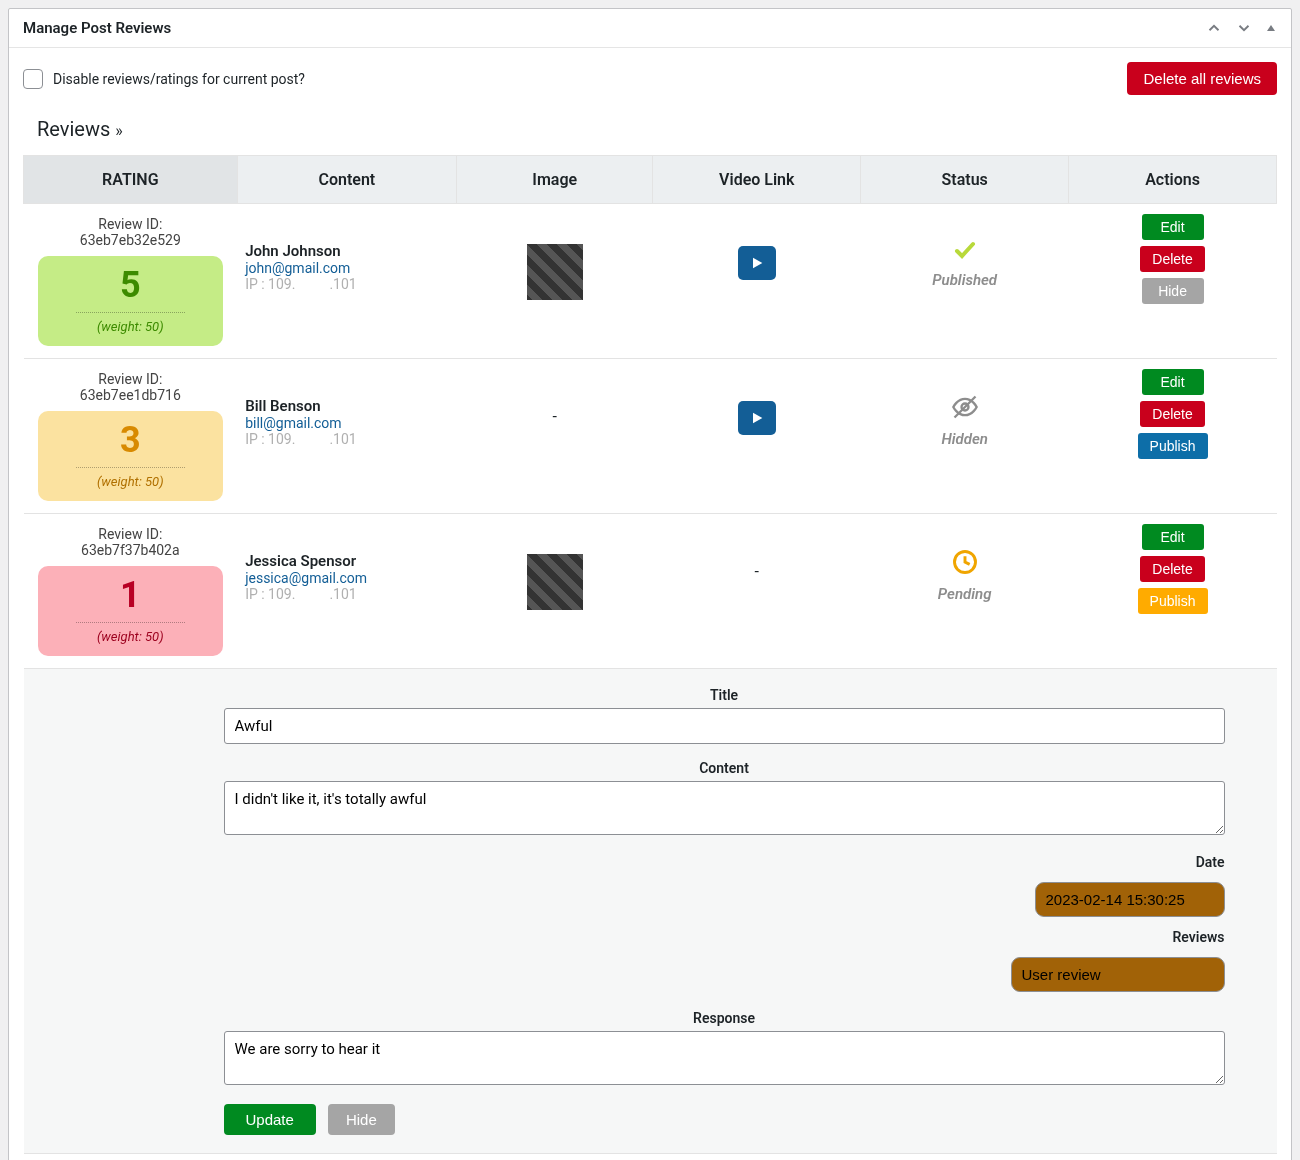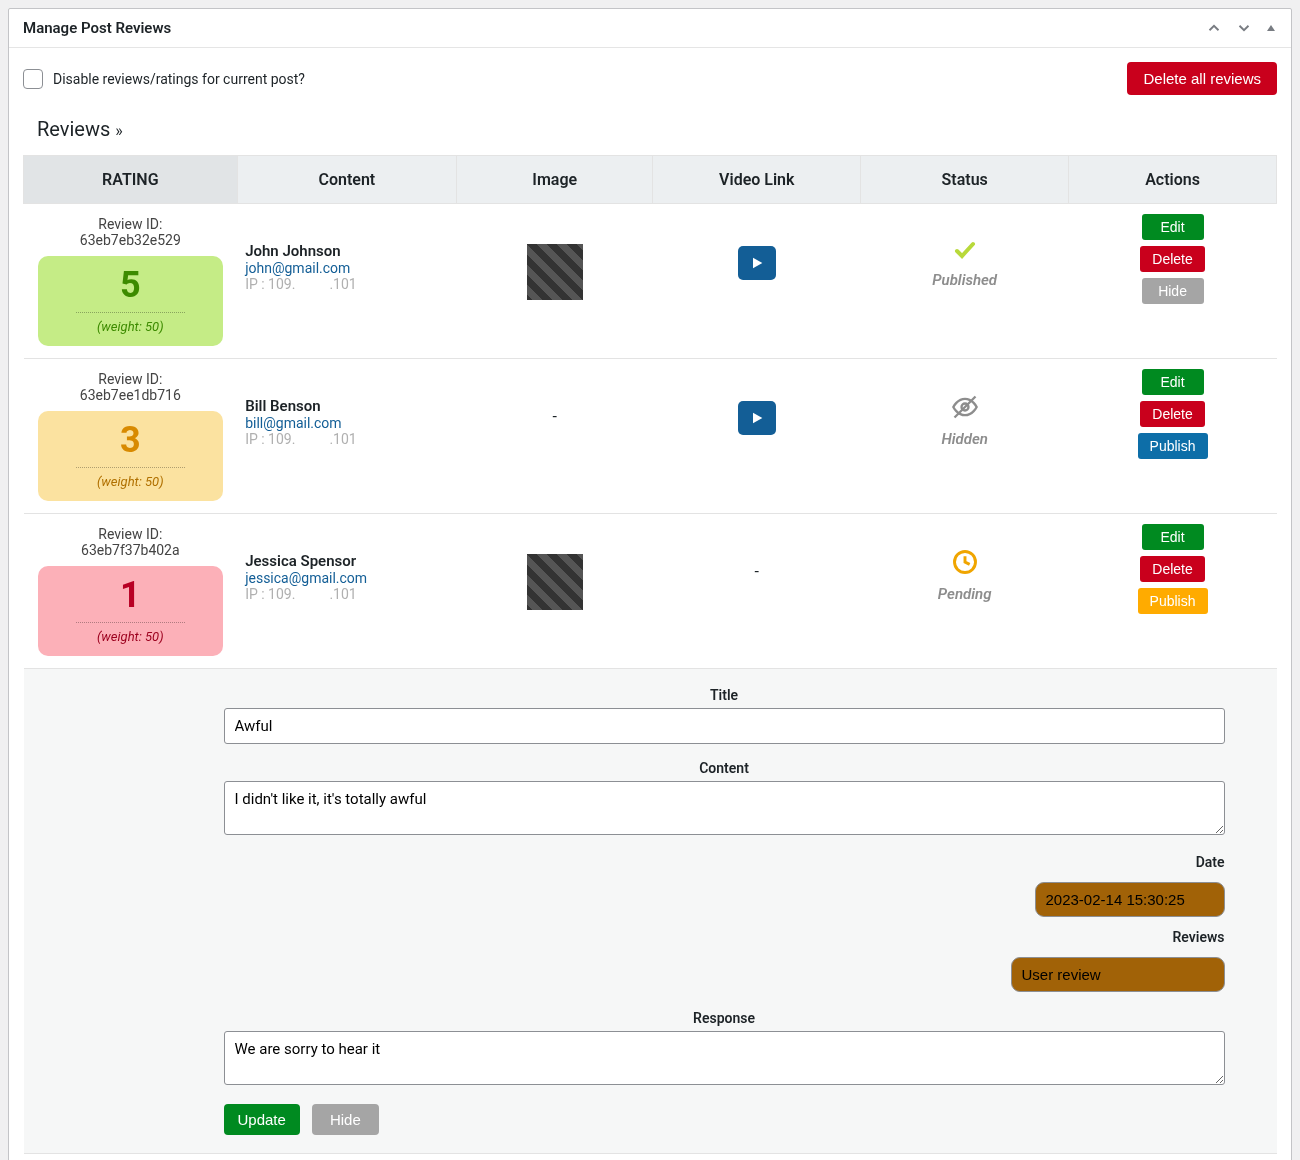--- a/index.html
+++ b/index.html
@@ -243,21 +243,21 @@
                   <div class="form-label">Date</div>
                   <input class="inline-input-sm" style="width: 190px;" value="2023-02-14 15:30:25">
                   <div class="form-label">Reviews</div>
                   <input class="inline-input-sm" style="width: 214px;" value="User review">
                 </div>
                 <div class="form-row">
                   <div class="form-label">Response</div>
                   <textarea class="form-textarea" rows="2" style="">We are sorry to hear it</textarea>
                 </div>
                 <div class="btn-row">
-                  <button class="btn btn-green" style="padding:7px 14px">Update</button>
+                  <button class="btn btn-green" style="padding:7px 22px">Update</button>
                   <button class="btn btn-grey" style="padding:7px 18px">Hide</button>
                 </div>
               </div>
             </div>
           </td>
         </tr>
       </tbody>
     </table>
   </div>
 </div>

